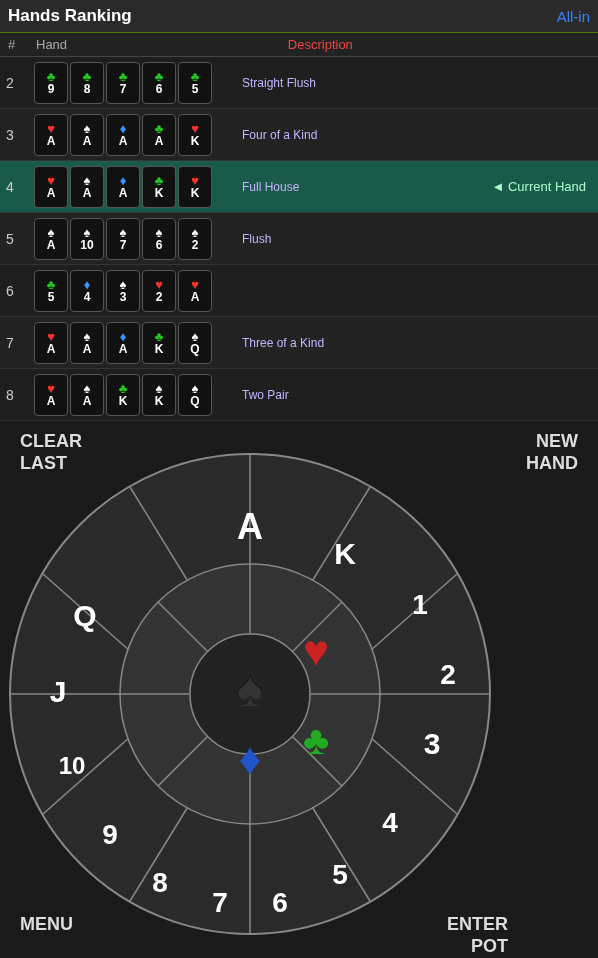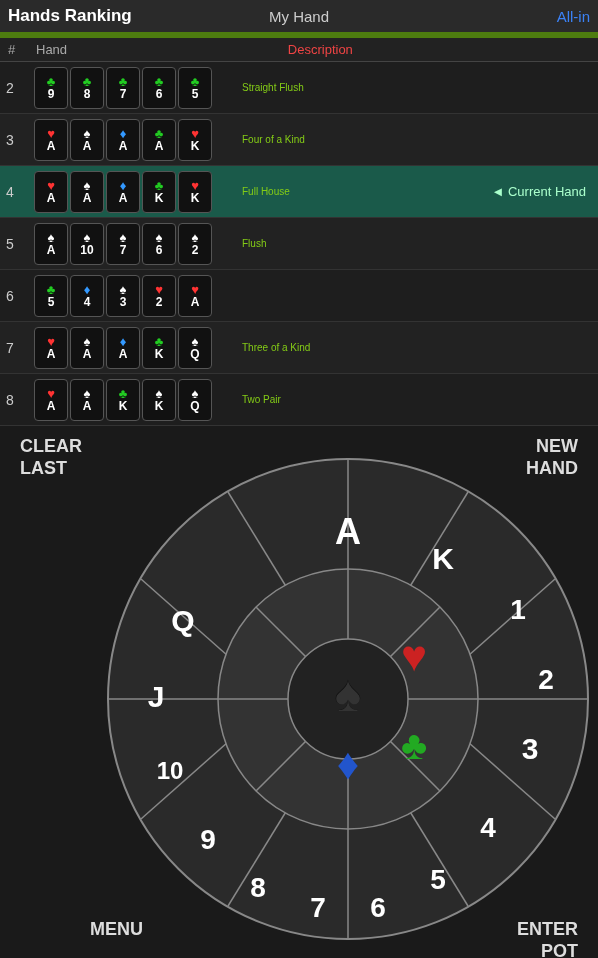--- a/index.html
+++ b/index.html
@@ -9,21 +9,21 @@
       background: #1a1a1a;
       font-family: Arial, sans-serif;
       color: #fff;
       overflow: hidden;
     }
 
     
     .header {
       display: flex;
       background: #2a2a2a;
-      border-bottom: 6px solid #4d7c0f;
+      border-bottom: 1px solid #4d7c0f;
       padding: 6px 8px;
       align-items: center;
     }
     .header-title {
       flex: 1;
       font-size: 17px;
       font-weight: bold;
       color: #fff;
     }
     .header-myhand {
@@ -103,38 +103,38 @@
       font-size: 12px;
       line-height: 1;
     }
     .suit-clubs { color: #22cc22; }
     .suit-hearts { color: #ff3333; }
     .suit-spades { color: #fff; }
     .suit-diamonds { color: #3399ff; }
 
     .hand-name {
       flex: 1;
-      font-size: 10px;
-      color: #84cc16;
+      font-size: 12px;
+      color: #c4b5fd;
       padding-left: 8px;
     }
     .current-label {
       font-size: 13px;
       color: #aaffcc;
       white-space: nowrap;
       padding-right: 6px;
       margin-left: 12px;
     }
 
     
     .wheel-section {
       background: #1a1a1a;
       display: flex;
       flex-direction: column;
-      align-items: flex-end;
+      align-items: flex-start;
       padding-top: 10px;
       position: relative;
     }
     .wheel-top-buttons {
       width: 598px;
       display: flex;
       justify-content: space-between;
       padding: 0 20px;
       margin-bottom: -30px;
       position: relative;
@@ -168,21 +168,20 @@
       margin-top: -30px;
       position: relative;
       z-index: 10;
     }
   </style>
 </head>
 <body>
 
 <div class="header">
   <div class="header-title">Hands Ranking</div>
-  <div class="header-myhand">My Hand</div>
   <div class="header-allin">All-in</div>
 </div>
 
 <div class="col-headers">
   <div class="col-num">#</div>
   <div class="col-hand">Hand</div>
   <div class="col-desc">Description</div>
 </div>
 
 <div id="hands-container">

